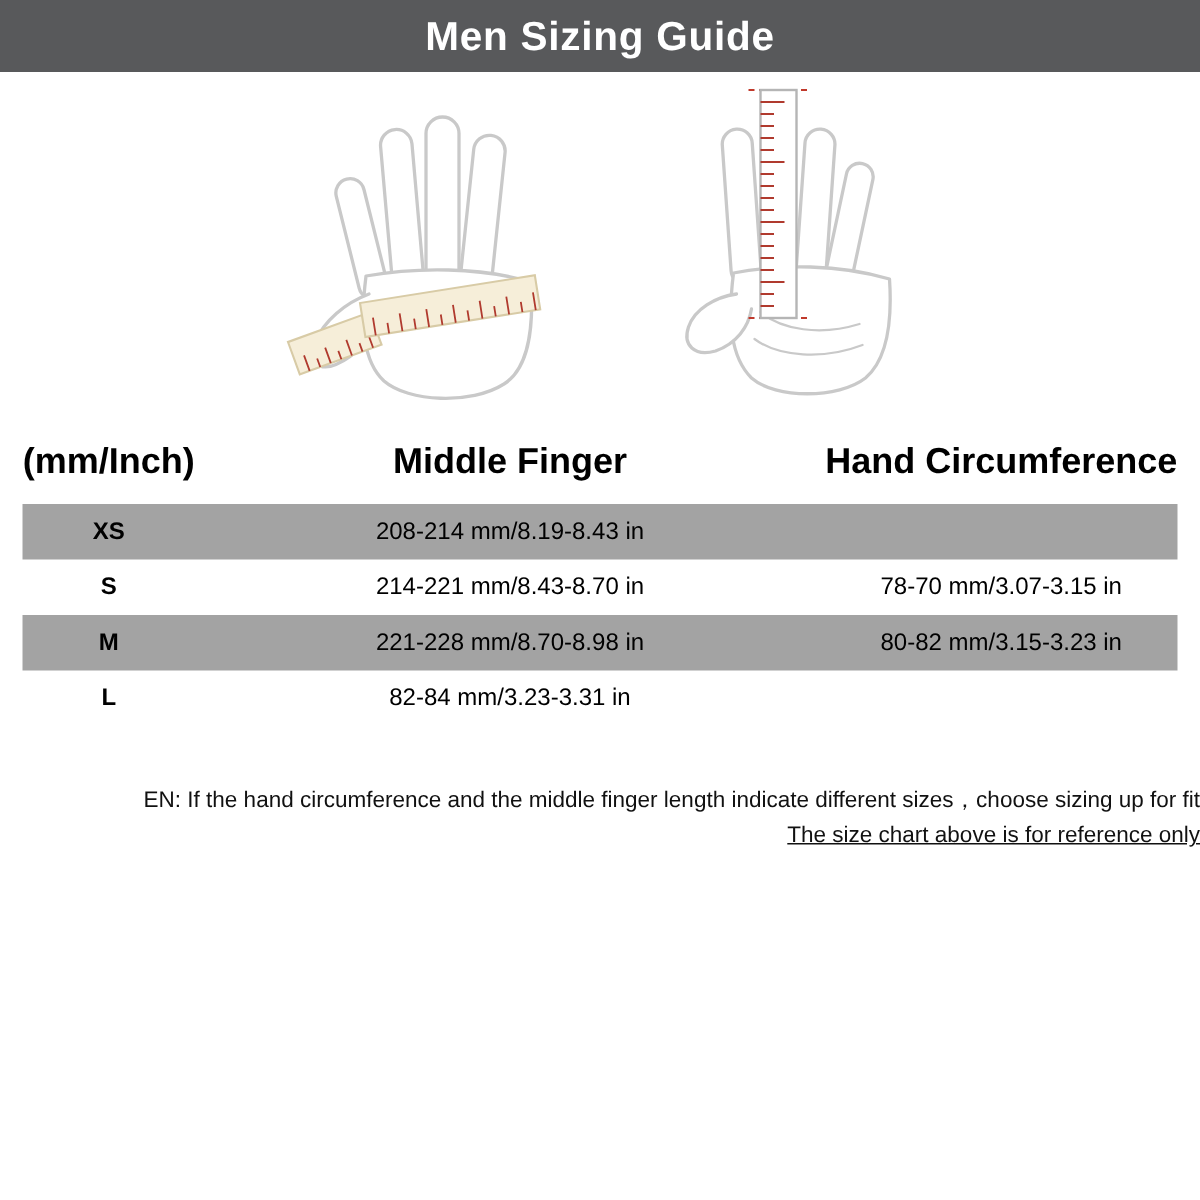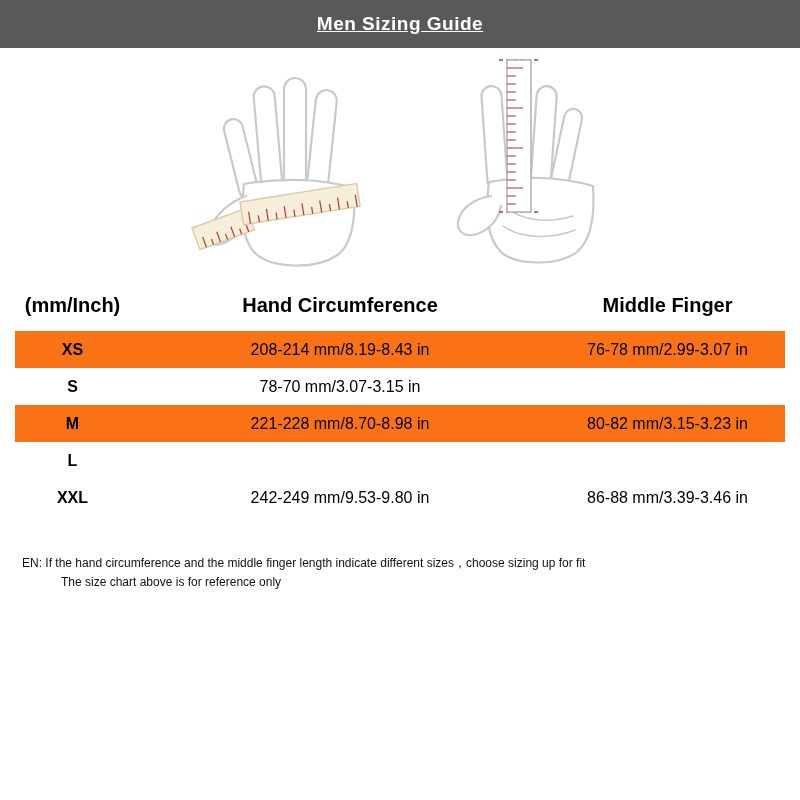--- a/index.html
+++ b/index.html
@@ -15,53 +15,52 @@
   
   .title-bar {
     height: 48px;
     background: #58595b;
     display: flex;
     align-items: center;
     justify-content: center;
   }
   .title-bar h1 {
     color: #ffffff;
-    font-size: 19px;
+    font-size: 27px;
     font-weight: 700;
     letter-spacing: 0.5px;
-    text-decoration: underline;
   }
 
   
   .illustrations { position: relative; height: 228px; }
   .illus { position: absolute; top: 8px; }
   .illus-left  { left: 190px; }
   .illus-right { left: 455px; }
 
   
   .size-table { margin: 4px 15px 0 15px; }
   .thead, .tr {
     display: grid;
     grid-template-columns: 115px 420px 1fr;
   }
   .thead { padding: 14px 0 14px 0; }
   .th {
     text-align: center;
     font-weight: 700;
-    font-size: 20px;
+    font-size: 24px;
     color: #000;
   }
   .tr { height: 37px; align-items: center; }
-  .tr.striped { background: #f97316; }
+  .tr.striped { background: #a3a3a3; }
   .td { text-align: center; font-size: 16px; color: #000; }
   .td.col-size { font-weight: 700; }
 
   
-  .notes { margin: 38px 0 0 22px; font-size: 12px; color: #111; line-height: 1.55; }
-  .notes .indent { margin-left: 39px; }
+  .notes { margin: 38px 0 0 22px; font-size: 15px; color: #111; line-height: 1.55; text-align: right; }
+  .notes .indent { margin-left: 39px; text-decoration: underline; }
 </style>
 </head>
 <body>
 
 <div class="page">
 
   <header class="title-bar">
     <h1>Men Sizing Guide</h1>
   </header>
 
@@ -120,45 +119,41 @@
           <rect x="52" y="4" width="24" height="152" fill="#ffffff" stroke="#b5b5b5" stroke-width="1.6"></rect>
           <path d="M52 12 H68 M52 20 H61 M52 28 H61 M52 36 H61 M52 44 H61 M52 52 H68 M52 60 H61 M52 68 H61 M52 76 H61 M52 84 H61 M52 92 H68 M52 100 H61 M52 108 H61 M52 116 H61 M52 124 H61 M52 132 H68 M52 140 H61 M52 148 H61" fill="none" stroke="#b03a2e" stroke-width="1.2"></path>
         </g>
       </svg>
     </div>
   </div>
 
   <div class="size-table">
     <div class="thead">
       <div class="th col-size">(mm/Inch)</div>
+      <div class="th col-finger">Middle Finger</div>
       <div class="th col-hand">Hand Circumference</div>
-      <div class="th col-finger">Middle Finger</div>
     </div>
 
     <div class="tr striped">
       <div class="td col-size">XS</div>
       <div class="td col-hand">208-214 mm/8.19-8.43 in</div>
-      <div class="td col-finger">76-78 mm/2.99-3.07 in</div>
     </div>
     <div class="tr">
       <div class="td col-size">S</div>
+      <div class="td col-hand">214-221 mm/8.43-8.70 in</div>
       <div class="td col-finger">78-70 mm/3.07-3.15 in</div>
     </div>
     <div class="tr striped">
       <div class="td col-size">M</div>
       <div class="td col-hand">221-228 mm/8.70-8.98 in</div>
       <div class="td col-finger">80-82 mm/3.15-3.23 in</div>
     </div>
     <div class="tr">
       <div class="td col-size">L</div>
-    </div>
-    <div class="tr">
-      <div class="td col-size">XXL</div>
-      <div class="td col-hand">242-249 mm/9.53-9.80 in</div>
-      <div class="td col-finger">86-88 mm/3.39-3.46 in</div>
+      <div class="td col-finger">82-84 mm/3.23-3.31 in</div>
     </div>
   </div>
 
   <div class="notes">
     <p>EN: If the hand circumference and the middle finger length indicate different sizes，choose sizing up for fit</p>
     <p class="indent">The size chart above is for reference only</p>
   </div>
 
 </div>
 

